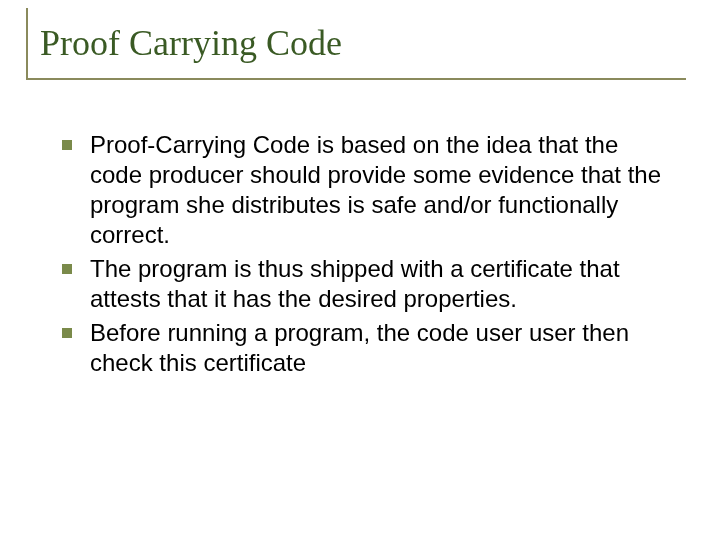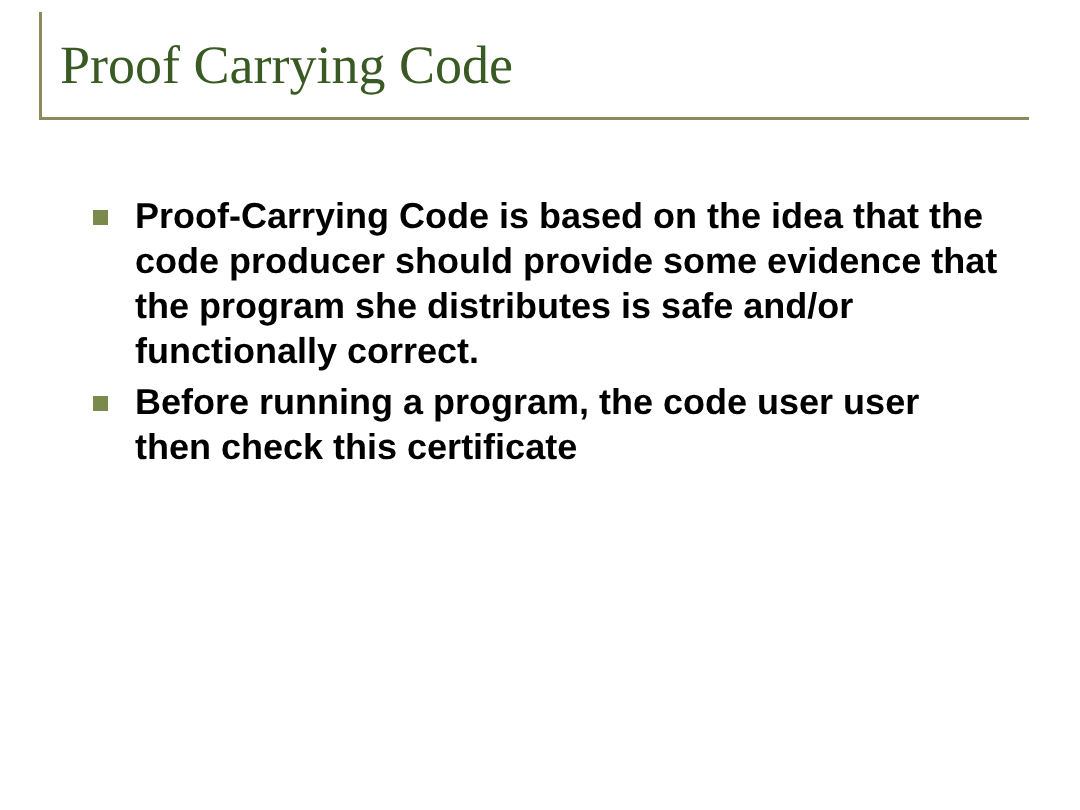--- a/index.html
+++ b/index.html
@@ -26,21 +26,20 @@
   }
   .title {
     font-family: "Times New Roman", Times, serif;
     font-size: 36px;
     color: #3a5a24;
     font-weight: 400;
   }
   .content {
     padding-left: 42px;
     padding-right: 24px;
-    font-weight: bold;
   }
   .bullet-item {
     display: flex;
     align-items: flex-start;
     margin-bottom: 4px;
   }
   .bullet-marker {
     width: 10px;
     height: 10px;
     background: #7a8a4a;
@@ -62,16 +61,20 @@
   <div class="title-wrap">
     <h1 class="title">Proof Carrying Code</h1>
   </div>
   <div class="content">
     <div class="bullet-item">
       <div class="bullet-marker"></div>
       <div class="bullet-text">Proof-Carrying Code is based on the idea that the code producer should provide some evidence that the program she distributes is safe and/or functionally correct.</div>
     </div>
     <div class="bullet-item">
       <div class="bullet-marker"></div>
+      <div class="bullet-text">The program is thus shipped with a certificate that attests that it has the desired properties.</div>
+    </div>
+    <div class="bullet-item">
+      <div class="bullet-marker"></div>
       <div class="bullet-text">Before running a program, the code user user then check this certificate</div>
     </div>
   </div>
 </div>
 
 </body></html>

